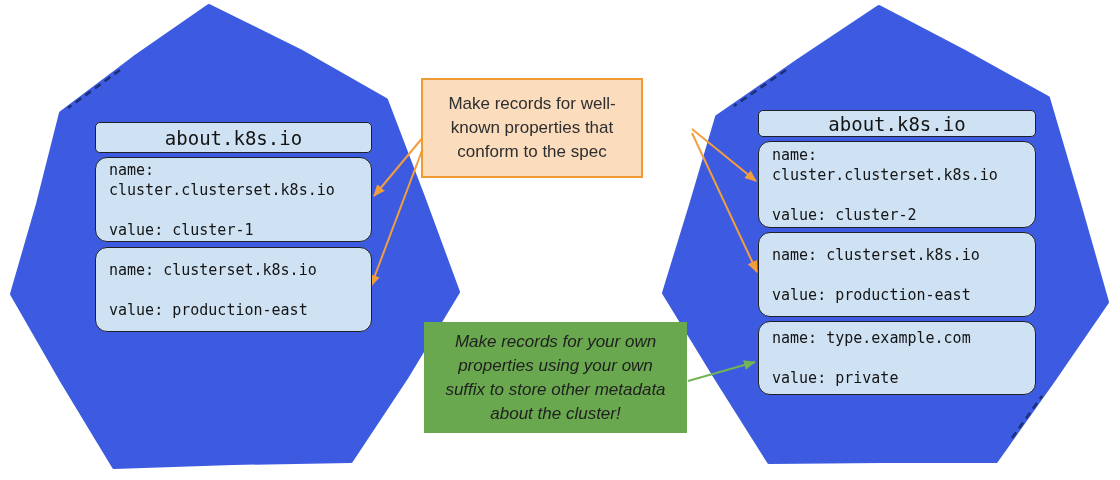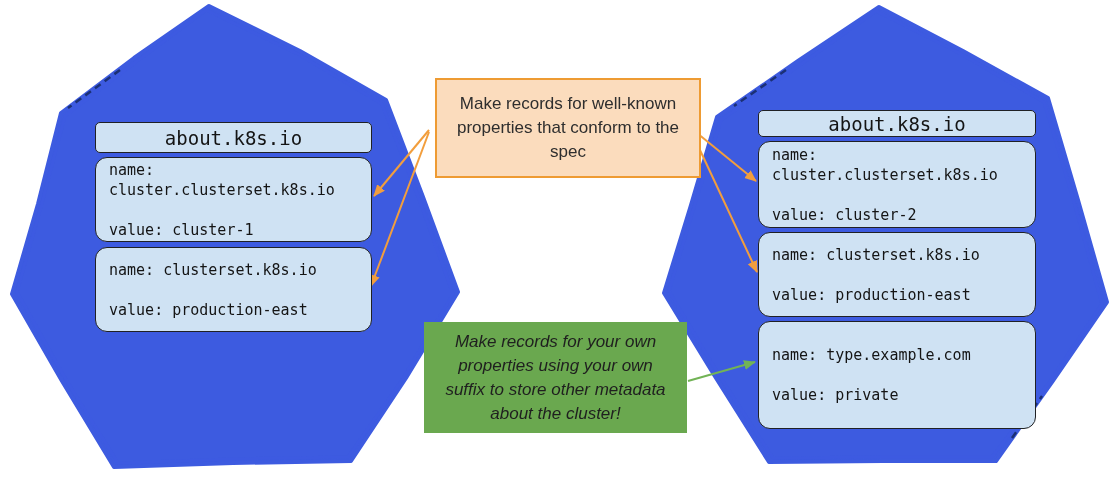--- a/index.html
+++ b/index.html
@@ -116,20 +116,20 @@
 value: production-east</div>
 
   <div class="recbox rec-header" style="left:758px;top:110px;width:278px;height:27px;">about.k8s.io</div>
   <div class="recbox rec-record" style="left:758px;top:141px;width:278px;height:87px;">name:
 cluster.clusterset.k8s.io
 
 value: cluster-2</div>
   <div class="recbox rec-record" style="left:758px;top:232px;width:278px;height:85px;">name: clusterset.k8s.io
 
 value: production-east</div>
-  <div class="recbox rec-record" style="left:758px;top:321px;width:278px;height:108px;">name: type.example.com
+  <div class="recbox rec-record" style="left:758px;top:321px;width:278px;height:74px;">name: type.example.com
 
 value: private</div>
 
-  <div class="note note-orange" style="left:435px;top:78px;width:266px;height:100px;">Make records for well-known properties that conform to the spec</div>
+  <div class="note note-orange" style="left:421px;top:78px;width:222px;height:100px;">Make records for well-known properties that conform to the spec</div>
   <div class="note note-green" style="left:424px;top:322px;width:263px;height:111px;">Make records for your own properties using your own suffix to store other metadata about the cluster!</div>
 
 </div>
 
 </body></html>

